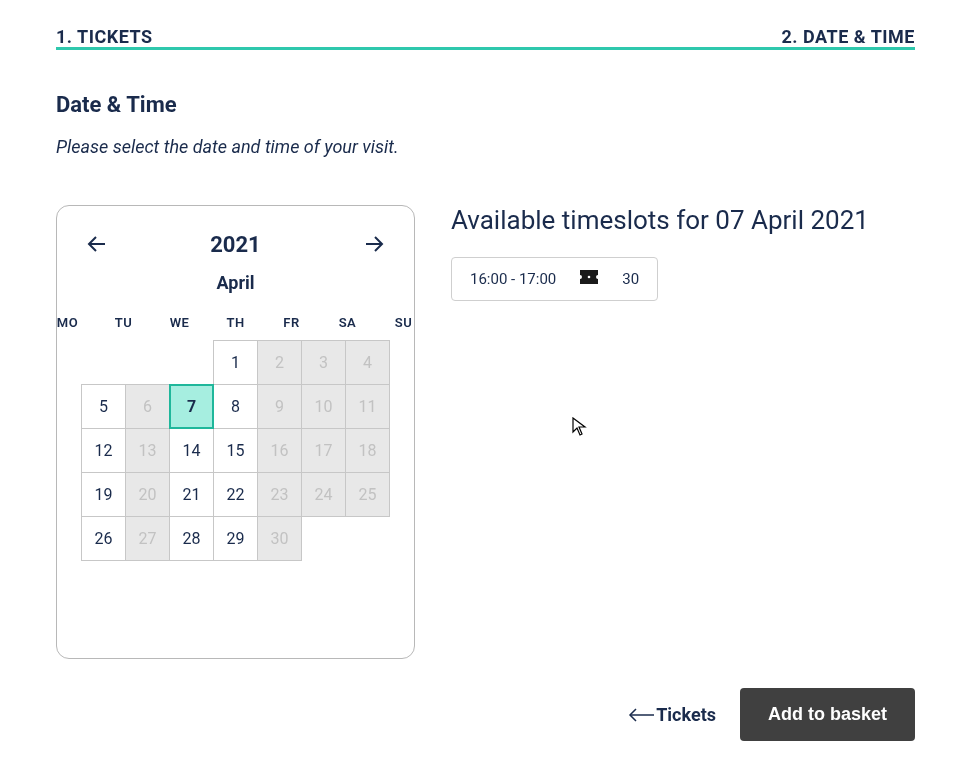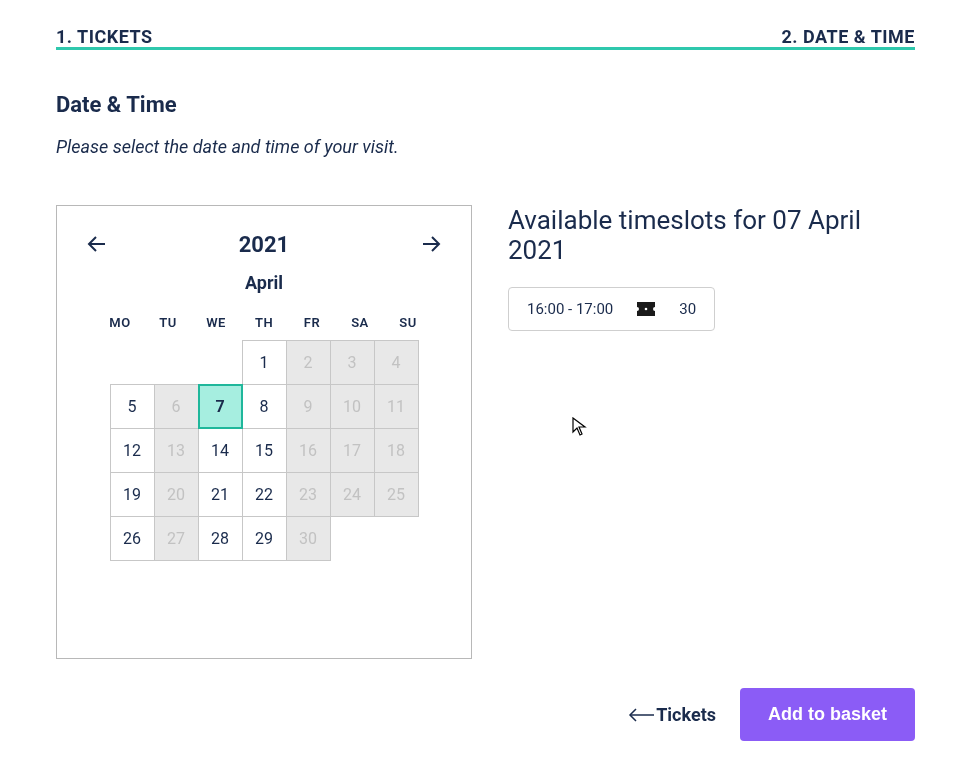--- a/index.html
+++ b/index.html
@@ -38,24 +38,24 @@
     font-style: italic;
     color: #1a2b4c;
     margin-top: 19px;
   }
   .content {
     display: flex;
     margin-top: 48px;
     gap: 36px;
   }
   .calendar-card {
-    width: 416px;
+    width: 359px;
     height: 454px;
     border: 1px solid #b8b8b8;
-    border-radius: 0;
+    border-radius: 13px;
     padding: 20px 26px 20px 26px;
   }
   .cal-header {
     display: flex;
     align-items: center;
     justify-content: space-between;
     margin-top: 4px;
   }
   .arrow {
     width: 28px;
@@ -77,21 +77,21 @@
     font-size: 18px;
     font-weight: 700;
     margin-top: 14px;
     color: #1a2b4c;
   }
   .weekdays {
     display: grid;
     grid-template-columns: repeat(7, 44px);
     justify-content: center;
     margin-top: 22px;
-    gap: 4px;
+    gap: 12px;
   }
   .weekday {
     text-align: center;
     font-size: 13px;
     font-weight: 600;
     color: #1a2b4c;
     letter-spacing: 0.5px;
   }
   .days {
     display: grid;
@@ -131,21 +131,20 @@
     flex: 1;
   }
   .timeslots-title {
     font-size: 26px;
     font-weight: 400;
     color: #1a2b4c;
   }
   .slot {
     margin-top: 22px;
     display: inline-flex;
-    align-items: center;
     border: 1px solid #cfcfcf;
     border-radius: 4px;
     padding: 12px 18px;
     font-size: 15px;
     gap: 24px;
     cursor: pointer;
     color: #1a2b4c;
   }
   .ticket-icon {
     width: 18px;
@@ -164,21 +163,21 @@
   .back-link {
     display: flex;
     align-items: center;
     font-size: 18px;
     font-weight: 700;
     color: #1a2b4c;
     cursor: pointer;
   }
   .back-link svg { width: 28px; height: 16px; stroke: #1a2b4c; stroke-width: 1.5; fill: none; }
   .add-btn {
-    background: #8b5cf6;
+    background: #404040;
     color: #fff;
     font-size: 18px;
     font-weight: 700;
     border: none;
     border-radius: 4px;
     padding: 16px 28px;
     cursor: pointer;
   }
   .cursor {
     position: absolute;

